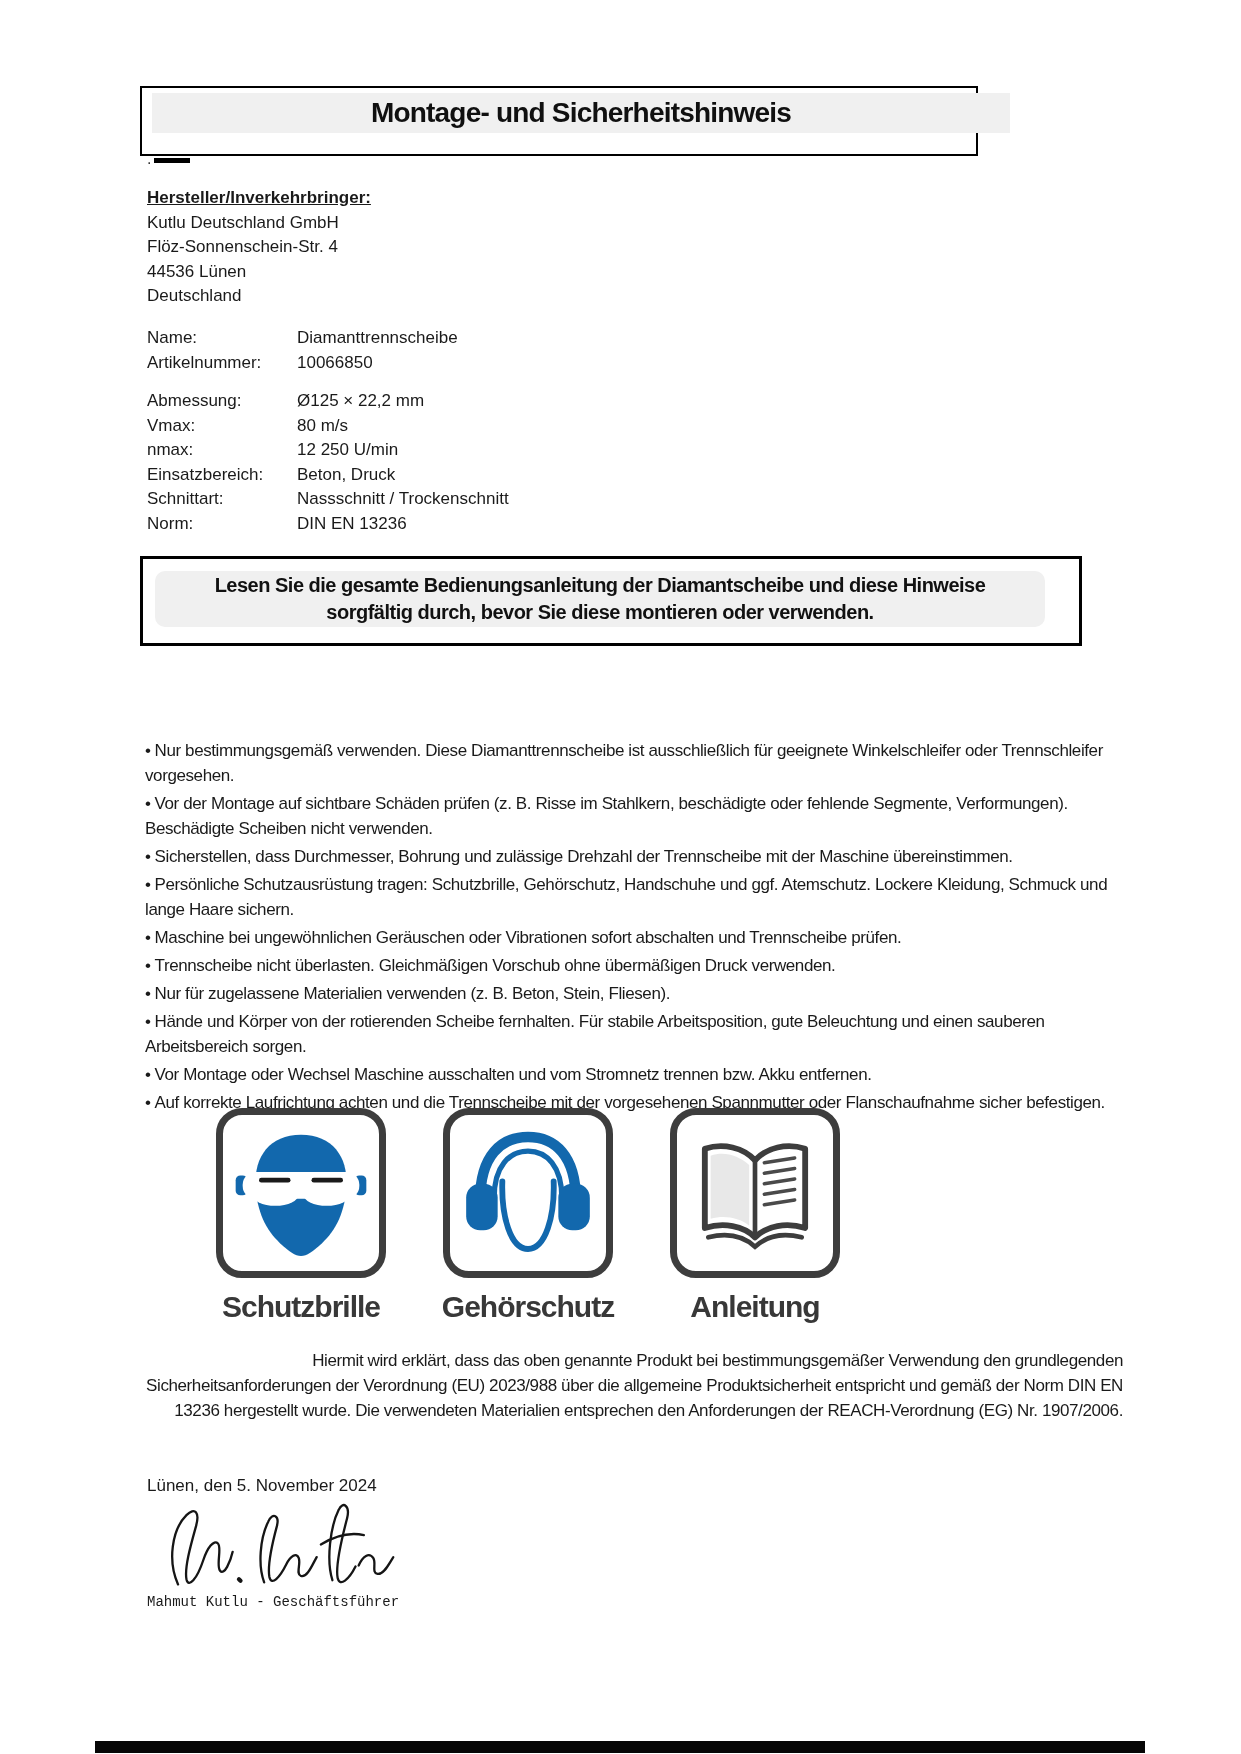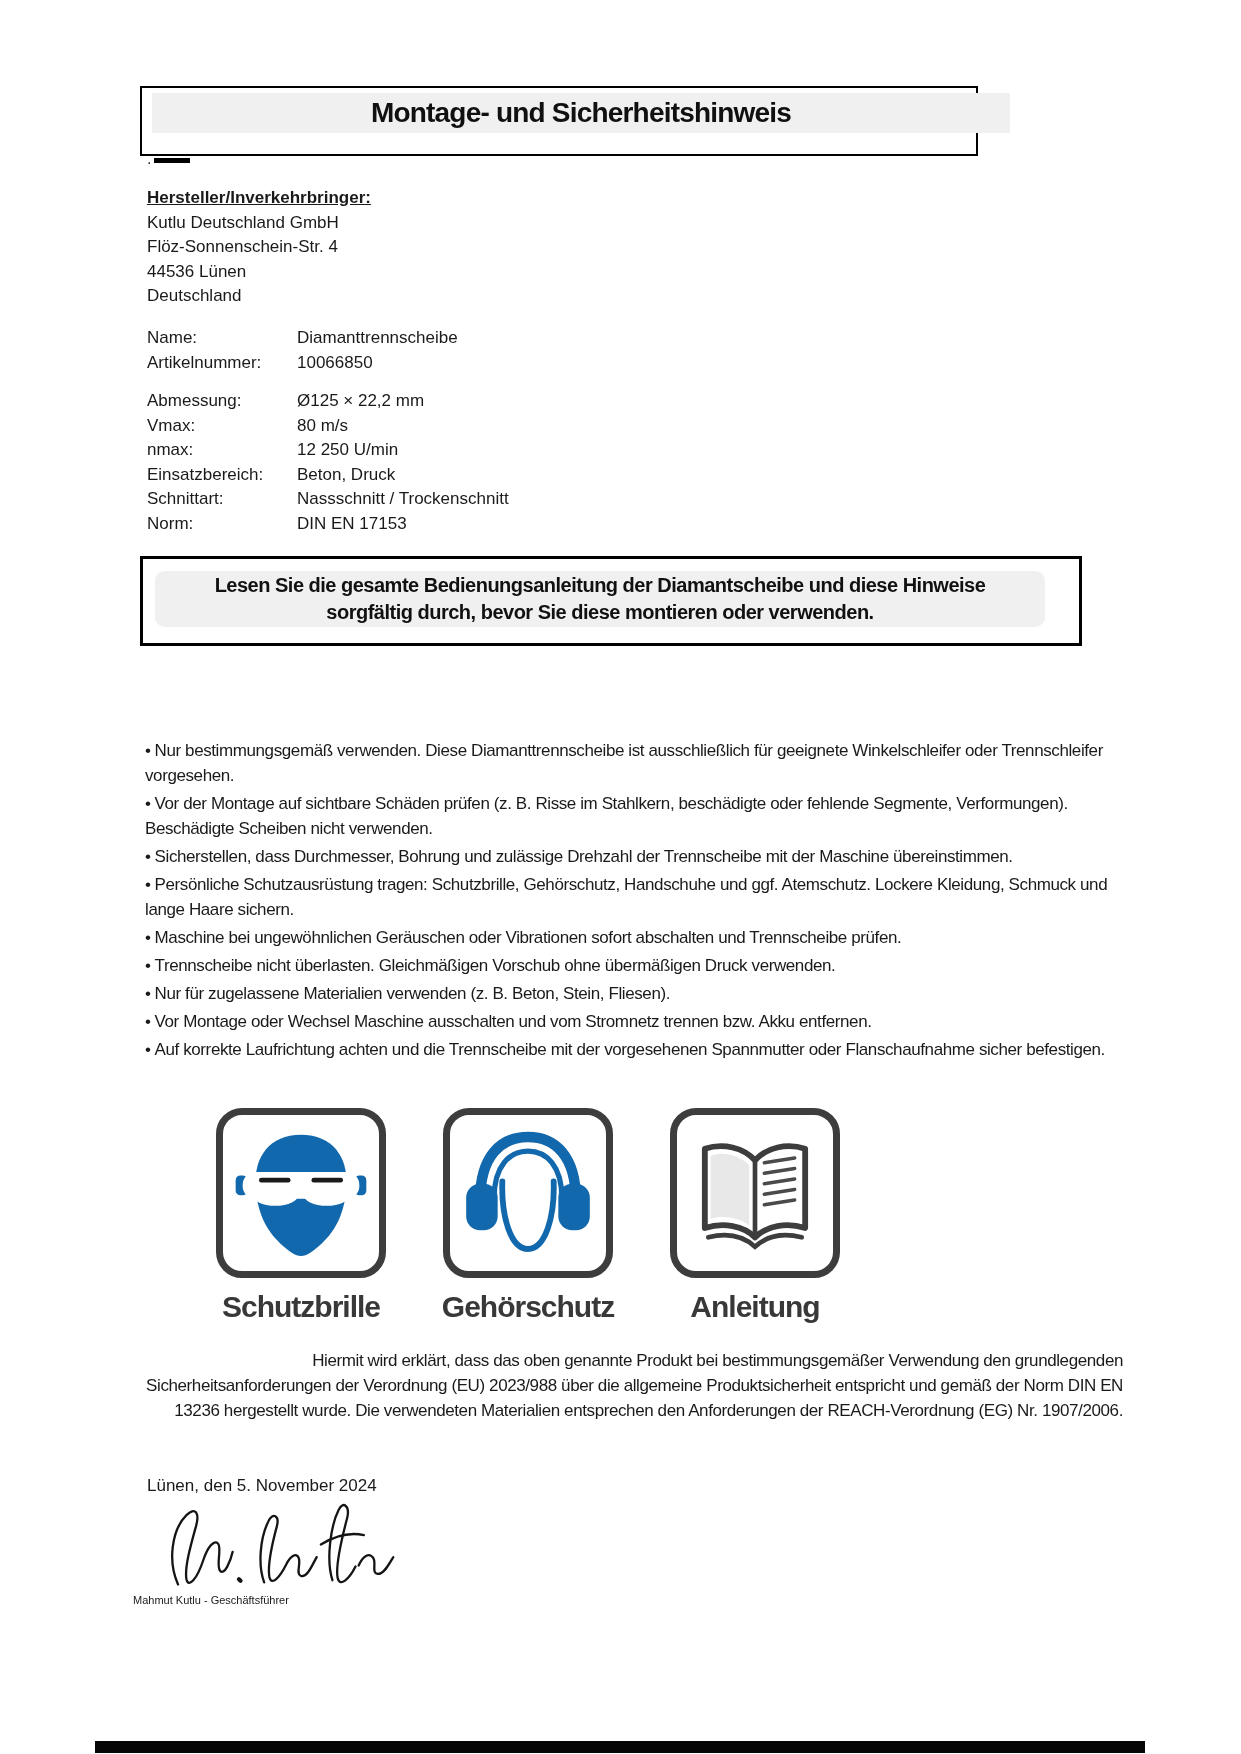--- a/index.html
+++ b/index.html
@@ -73,21 +73,21 @@
     color:#383838;white-space:nowrap;
   }
 
   
   .declaration{top:1348px;left:145px;width:978px;font-size:17px;line-height:25px;letter-spacing:-0.4px;}
   .declaration p{margin:0;text-align:right;}
 
   
   .date-line{top:1476px;left:147px;font-size:17px;}
   .sig-svg{top:1492px;left:152px;}
-  .name-line{top:1594px;left:133px;font-size:11px;}
+  .name-line{top:1594px;left:147px;font-size:14px;font-family:Liberation Mono, monospace;}
 
   
   .footer-bar{top:1741px;left:95px;width:1050px;height:12px;background:#060606;}
 </style>
 </head>
 <body>
 
 <div class="abs title-box">
   <div class="title-band">
     <h1>Montage- und Sicherheitshinweis</h1>
@@ -147,21 +147,21 @@
         <span class="val">Beton, Druck</span>
       </div>
 
       <div class="prow">
         <span class="lab">Schnittart:</span>
         <span class="val">Nassschnitt / Trockenschnitt</span>
       </div>
 
       <div class="prow">
         <span class="lab">Norm:</span>
-        <span class="val">DIN EN 17153</span>
+        <span class="val">DIN EN 13236</span>
       </div>
     </div>
 </div>
 
 <div class="abs warning-box">
   <div class="warning-band">
     <p>Lesen Sie die gesamte Bedienungsanleitung der Diamantscheibe und diese Hinweise sorgfältig durch, bevor Sie diese montieren oder verwenden.</p>
   </div>
 </div>
 
@@ -174,20 +174,21 @@
     <p class="bullet-item"><span class="glyph">•</span><span>Sicherstellen, dass Durchmesser, Bohrung und zulässige Drehzahl der Trennscheibe mit der Maschine übereinstimmen.</span></p>
 
     <p class="bullet-item"><span class="glyph">•</span><span>Persönliche Schutzausrüstung tragen: Schutzbrille, Gehörschutz, Handschuhe und ggf. Atemschutz. Lockere Kleidung, Schmuck und lange Haare sichern.</span></p>
 
     <p class="bullet-item"><span class="glyph">•</span><span>Maschine bei ungewöhnlichen Geräuschen oder Vibrationen sofort abschalten und Trennscheibe prüfen.</span></p>
 
     <p class="bullet-item"><span class="glyph">•</span><span>Trennscheibe nicht überlasten. Gleichmäßigen Vorschub ohne übermäßigen Druck verwenden.</span></p>
 
     <p class="bullet-item"><span class="glyph">•</span><span>Nur für zugelassene Materialien verwenden (z. B. Beton, Stein, Fliesen).</span></p>
 
+    <p class="bullet-item"><span class="glyph">•</span><span>Hände und Körper von der rotierenden Scheibe fernhalten. Für stabile Arbeitsposition, gute Beleuchtung und einen sauberen Arbeitsbereich sorgen.</span></p>
 
     <p class="bullet-item"><span class="glyph">•</span><span>Vor Montage oder Wechsel Maschine ausschalten und vom Stromnetz trennen bzw. Akku entfernen.</span></p>
 
     <p class="bullet-item"><span class="glyph">•</span><span>Auf korrekte Laufrichtung achten und die Trennscheibe mit der vorgesehenen Spannmutter oder Flanschaufnahme sicher befestigen.</span></p>
   </div>
 
 <div class="abs picto-row">
 
   <div class="picto">
     <div class="picto-box">

